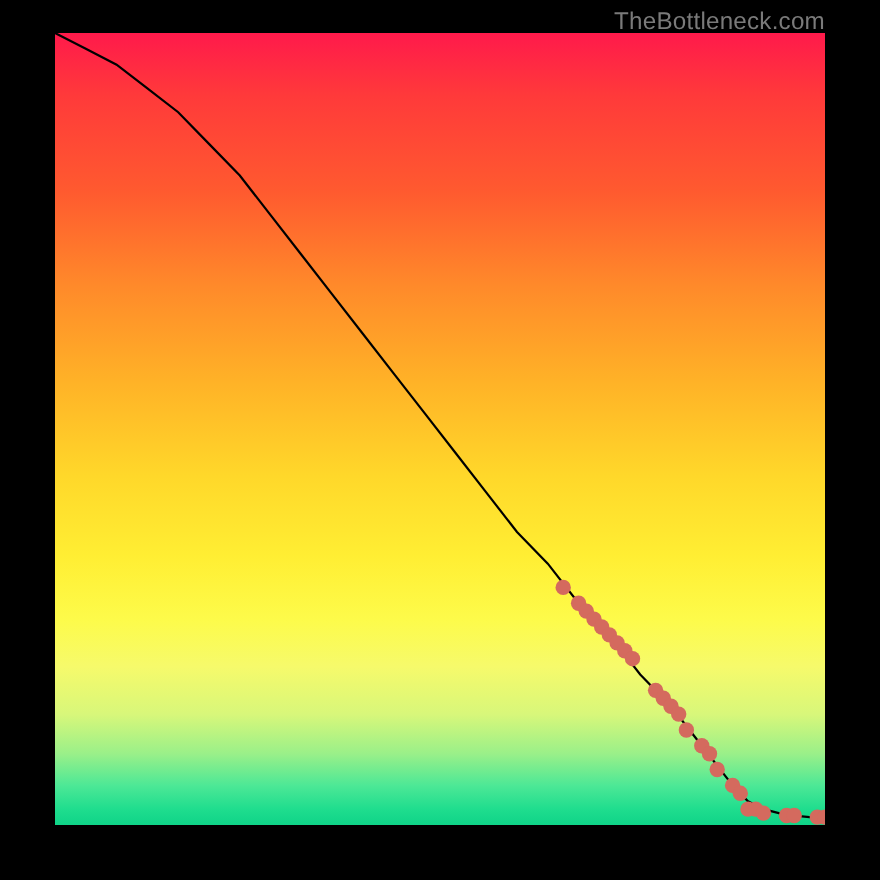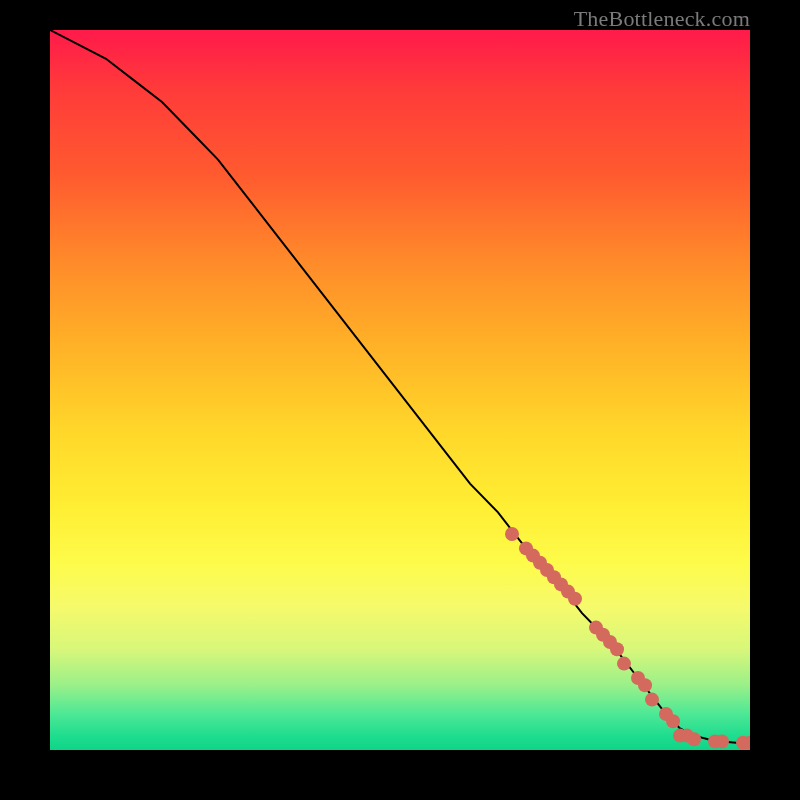--- a/index.html
+++ b/index.html
@@ -11,21 +11,20 @@
     font-family: Arial, Helvetica, sans-serif;
     overflow: hidden;
   }
   .frame {
     position: absolute;
     left: 0;
     top: 0;
     width: 800px;
     height: 800px;
     background: #000;
-    font-family: Liberation Serif, serif;
   }
   .plot {
     position: absolute;
     left: 50px;
     top: 30px;
     width: 700px;
     height: 720px;
     
     background: linear-gradient(
       to bottom,

